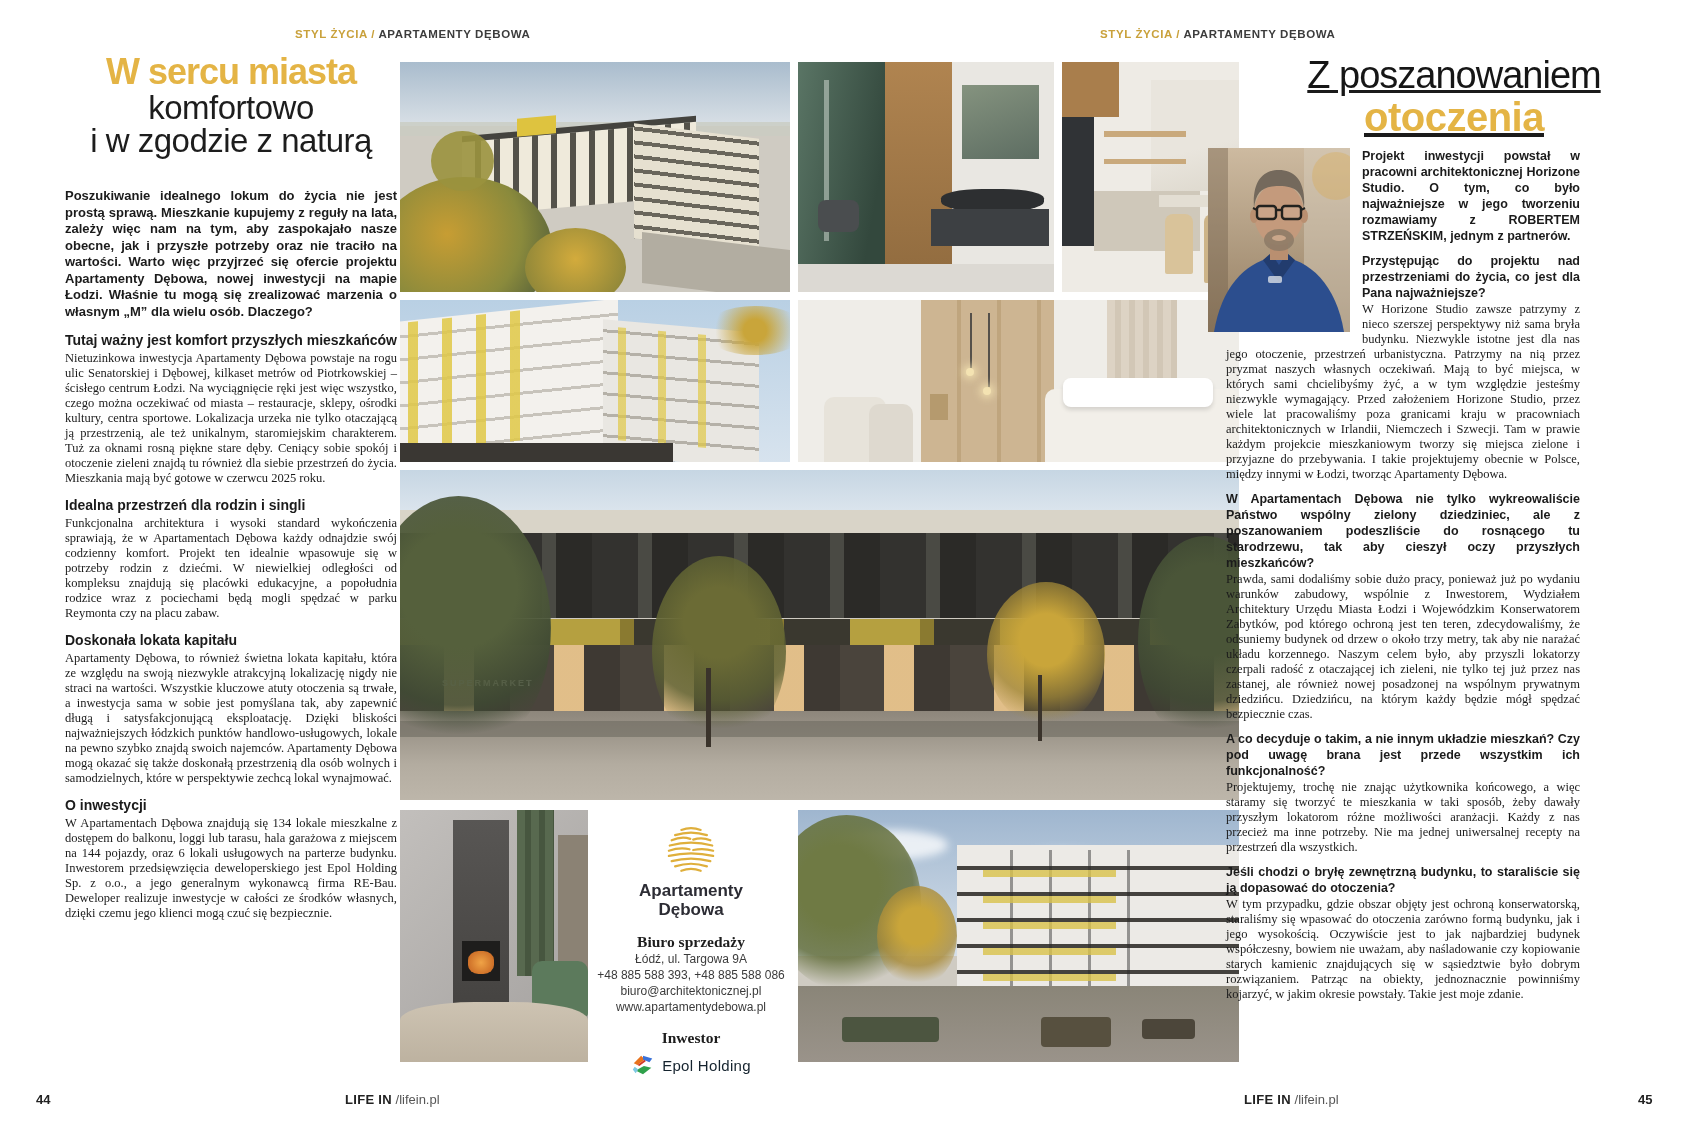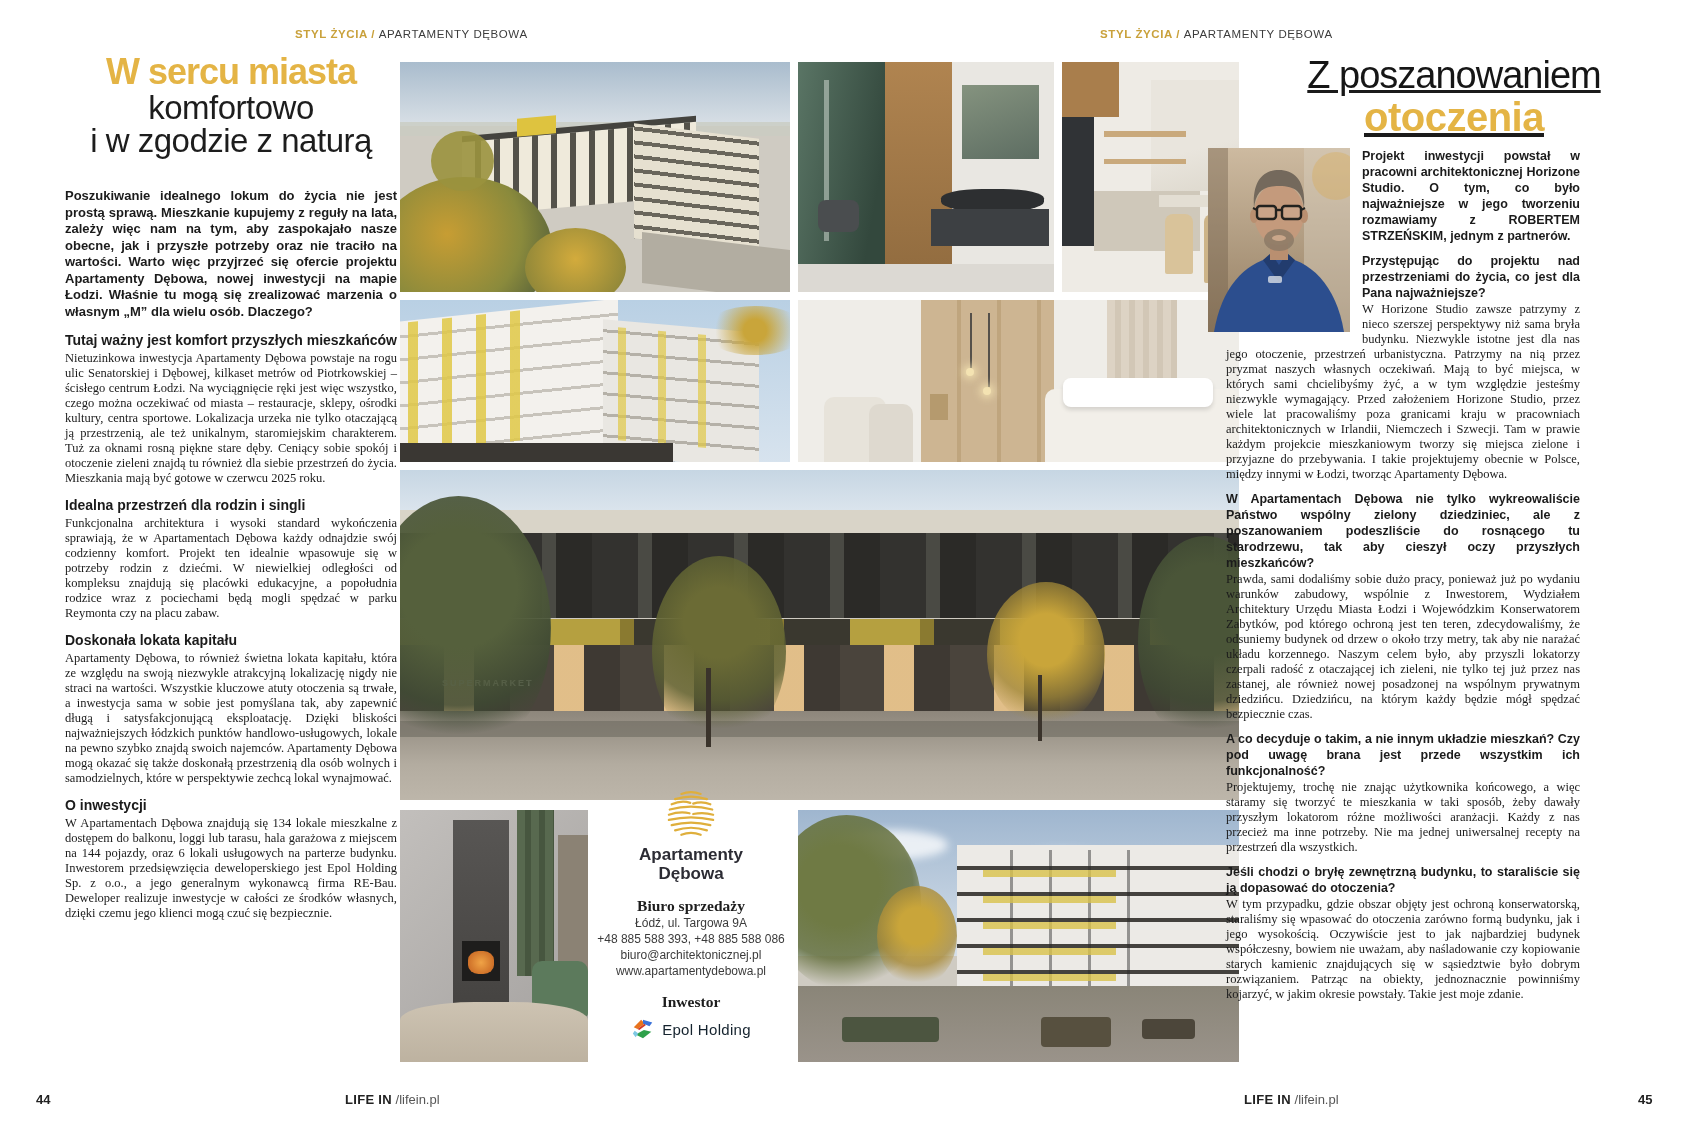--- a/index.html
+++ b/index.html
@@ -3,21 +3,21 @@
 <meta charset="utf-8">
 <title>LIFE IN — Apartamenty Dębowa</title>
 <style>
   html,body{margin:0;padding:0;background:#e8e8e8;}
   #spread{position:relative;width:1700px;height:1131px;background:#ffffff;overflow:hidden;
           font-family:"Liberation Sans",sans-serif;color:#1b1b1b;}
   .abs{position:absolute;}
   
   .eyebrow{font-size:11.5px;font-weight:700;letter-spacing:.6px;white-space:nowrap;}
   .eyebrow .gold{color:#c9a13b;}
-  .eyebrow .dark{color:#3c3c3c;font-weight:400;}
+  .eyebrow .dark{color:#3c3c3c;font-weight:700;}
   
   .title-left{width:332px;text-align:center;line-height:1.02;}
   .title-left .l1{font-size:36px;font-weight:800;color:#e4b445;letter-spacing:-1px;}
   .title-left .l2,.title-left .l3{font-size:33px;font-weight:400;color:#1d1d1d;letter-spacing:-.5px;}
   
   .title-right{width:372px;text-align:center;line-height:1.05;}
   .title-right .l1{font-size:38px;font-weight:500;color:#161616;letter-spacing:-1px;}
   .title-right .l2{font-size:40px;font-weight:800;color:#e4b445;letter-spacing:-.5px;}
   
   .col{width:332px;}
@@ -167,21 +167,21 @@
     <div style="left:0;top:0;right:0;bottom:0;background:linear-gradient(135deg,#c2bfbc,#a3a09e);"></div>
     <div style="left:28%;top:4%;width:30%;height:74%;background:linear-gradient(180deg,#585654,#454341);"></div>
     <div style="left:33%;top:52%;width:20%;height:16%;background:#1e1d1c;"></div>
     <div style="left:36%;top:56%;width:14%;height:9%;background:radial-gradient(circle,#f0a346,#c25e1e);border-radius:40%;"></div>
     <div style="left:62%;top:0;width:20%;height:66%;background:repeating-linear-gradient(90deg,#58694f 0 8px,#47563f 8px 14px);"></div>
     <div style="left:84%;top:10%;width:16%;height:60%;background:#8b8274;"></div>
     <div style="left:70%;top:60%;width:30%;height:22%;background:#5c7a5c;border-radius:10px 10px 4px 4px;"></div>
     <div style="left:0;bottom:0;right:0;height:24%;background:linear-gradient(180deg,#cdc3b2,#bdb2a0);border-radius:40% 40% 0 0/30% 30% 0 0;"></div>
   </div>
 
-  <div class="abs card" style="left:592px;top:788px;width:198px;height:254px;">
+  <div class="abs card" style="left:592px;top:824px;width:198px;height:254px;">
     <svg width="52" height="52" viewBox="0 0 70 70">
       <g stroke="#dfaf3c" stroke-width="3" fill="none" stroke-linecap="round">
         <path d="M22 8 Q35 3 48 8"></path>
         <path d="M13.6 15 Q35 8 56.4 15"></path>
         <path d="M9 22 Q22 16 34 20"></path>
         <path d="M38 21 Q50 17 61 22"></path>
         <path d="M6.4 29 Q35 21 63.6 29"></path>
         <path d="M5.2 36 Q20 31 33 34"></path>
         <path d="M5.2 43 Q35 36 64.8 43"></path>
         <path d="M38 35 Q52 32 64.8 36"></path>

